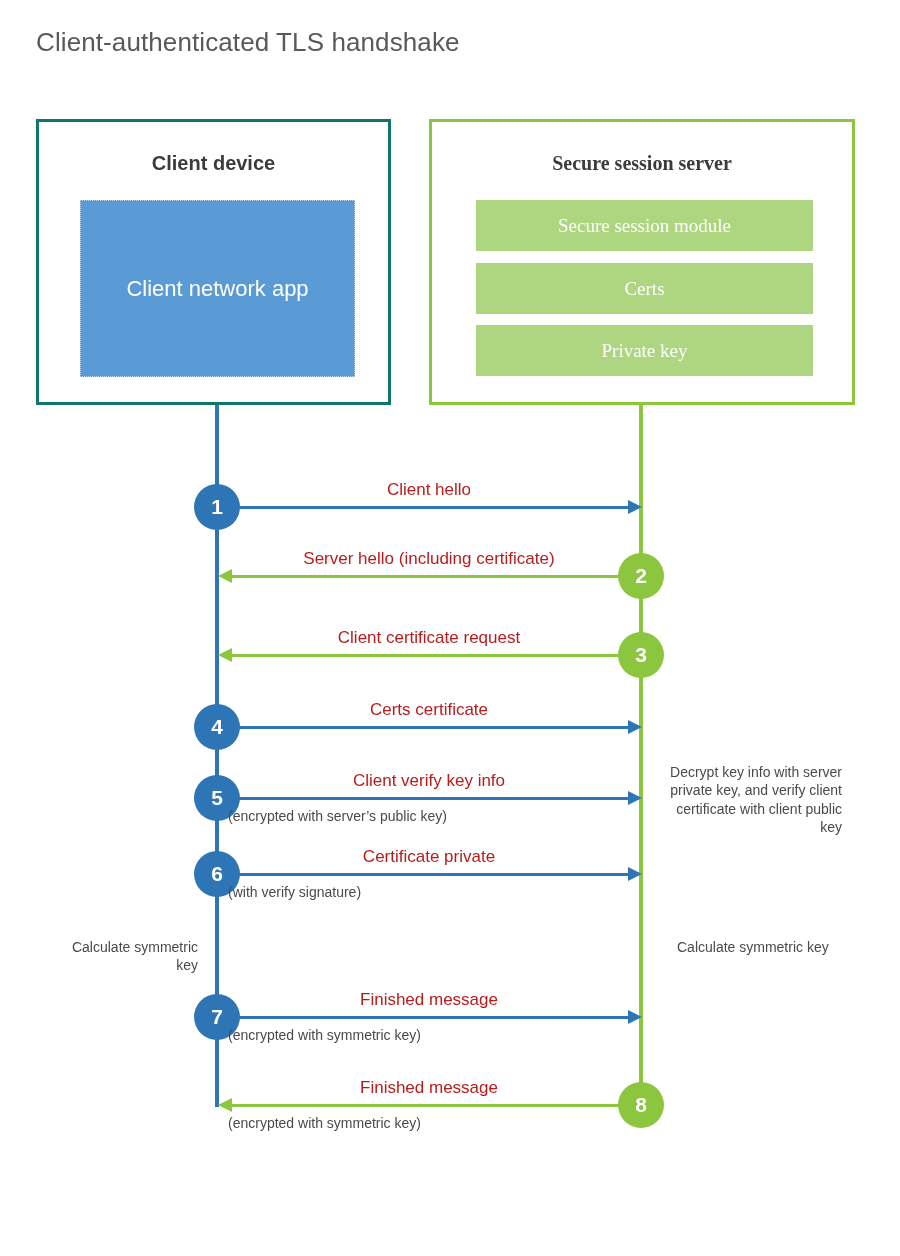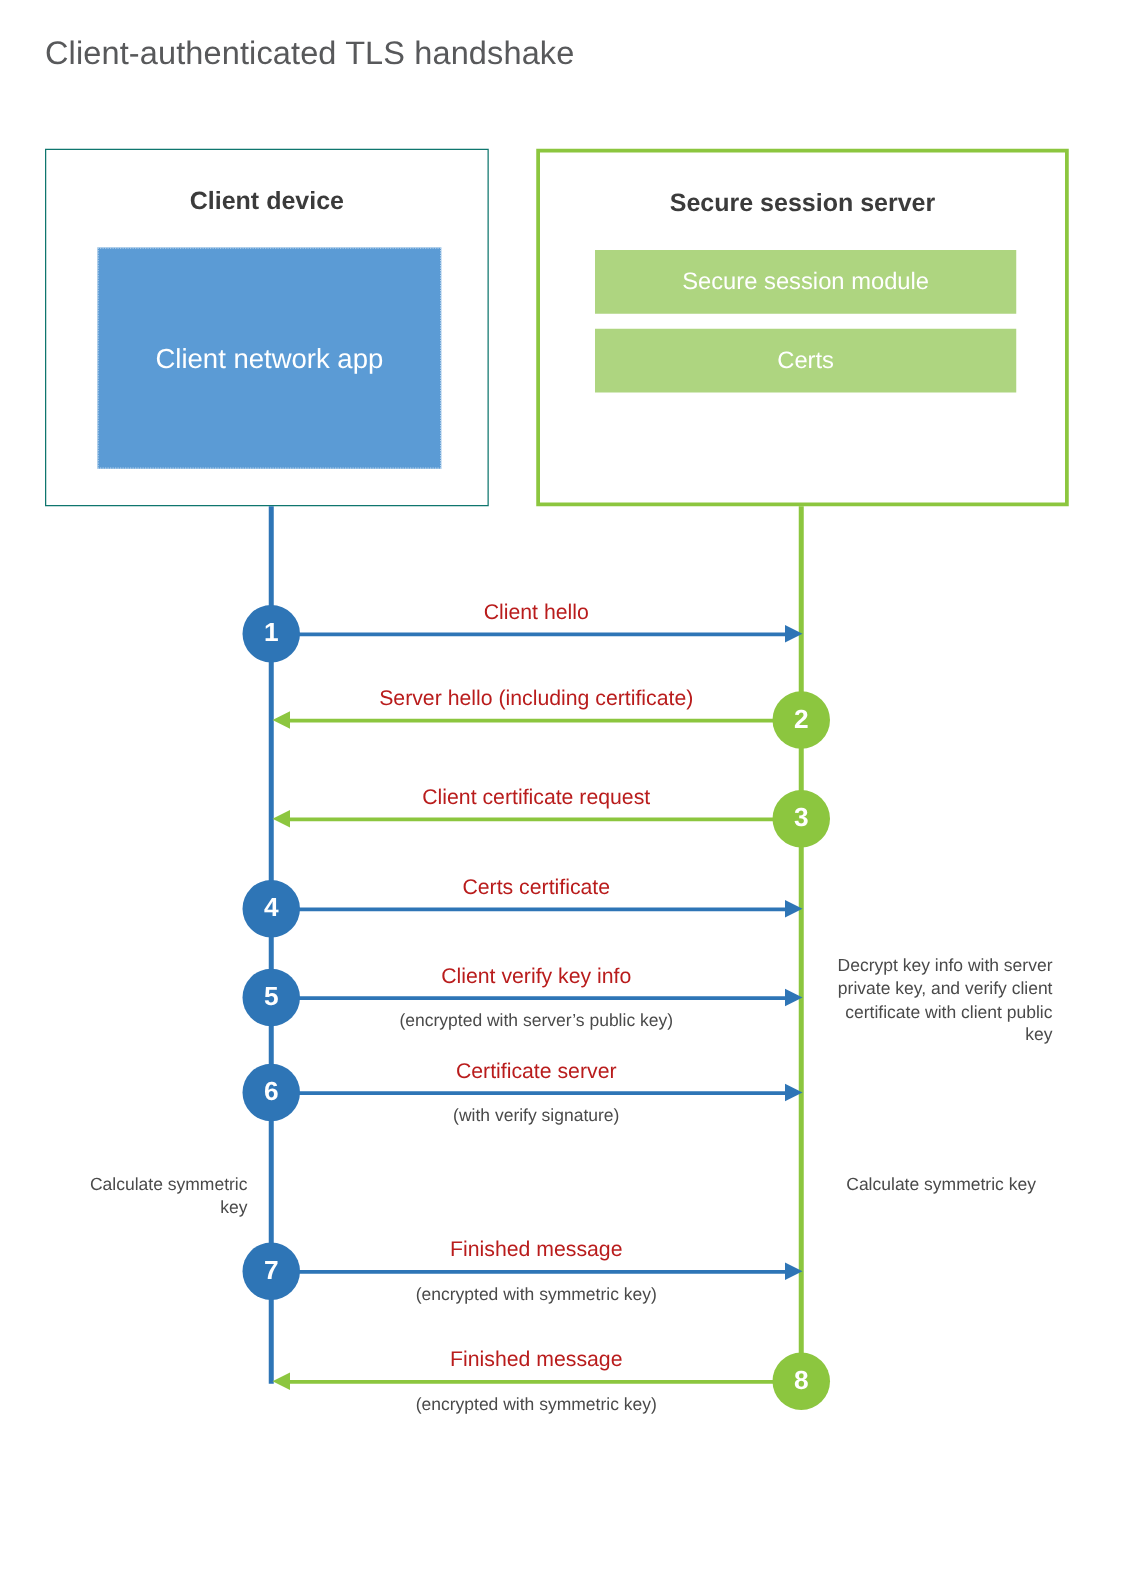--- a/index.html
+++ b/index.html
@@ -37,28 +37,29 @@
   .actor-box {
     position: absolute;
     box-sizing: border-box;
     background: #ffffff;
   }
   #client-box {
     left: 36px;
     top: 119px;
     width: 355px;
     height: 286px;
-    border: 1px solid #0f766e;
+    border: 3px solid #0f766e;
   }
   #server-box {
     left: 429px;
     top: 119px;
     width: 426px;
     height: 286px;
     border: 3px solid #8cc63f;
+    font-family: Liberation Serif, serif;
   }
   .actor-title {
     position: absolute;
     left: 0;
     right: 0;
     text-align: center;
     font-size: 20px;
     font-weight: bold;
     color: #3b3b3b;
   }
@@ -177,21 +178,20 @@
     text-align: center;
     font-size: 17px;
     color: #b91c1c;
     top: -27px;
     white-space: nowrap;
   }
   .msg-sublabel {
     position: absolute;
     left: 228px;
     width: 402px;
-    text-align: center;
     font-size: 14px;
     color: #4a4a4a;
     top: 10px;
     white-space: nowrap;
   }
 
   
   .side-note {
     position: absolute;
     font-size: 14px;
@@ -226,20 +226,21 @@
 
   <div id="client-box" class="actor-box">
     <div class="actor-title">Client device</div>
     <div id="client-app-block">Client network app</div>
   </div>
 
   <div id="server-box" class="actor-box">
     <div class="actor-title">Secure session server</div>
     <div id="server-bar-1" class="server-bar">Certs</div>
     <div id="server-bar-0" class="server-bar">Secure session module</div>
+    <div id="server-bar-2" class="server-bar">Private key</div>
   </div>
 
   <div id="client-lifeline" class="lifeline"></div>
   <div id="server-lifeline" class="lifeline"></div>
 
   <div class="msg-row" style="top:507px">
     <div class="msg-label">Client hello</div>
     <div class="msg-line to-right"></div>
     <div class="arrow-head right"></div>
     <div class="step-circle on-client">1</div>
@@ -268,21 +269,21 @@
 
   <div class="msg-row" style="top:798px">
     <div class="msg-label">Client verify key info</div>
     <div class="msg-line to-right"></div>
     <div class="arrow-head right"></div>
     <div class="step-circle on-client">5</div>
     <div class="msg-sublabel">(encrypted with server’s public key)</div>
   </div>
 
   <div class="msg-row" style="top:874px">
-    <div class="msg-label">Certificate server</div>
+    <div class="msg-label">Certificate private</div>
     <div class="msg-line to-right"></div>
     <div class="arrow-head right"></div>
     <div class="step-circle on-client">6</div>
     <div class="msg-sublabel">(with verify signature)</div>
   </div>
 
   <div class="msg-row" style="top:1017px">
     <div class="msg-label">Finished message</div>
     <div class="msg-line to-right"></div>
     <div class="arrow-head right"></div>

